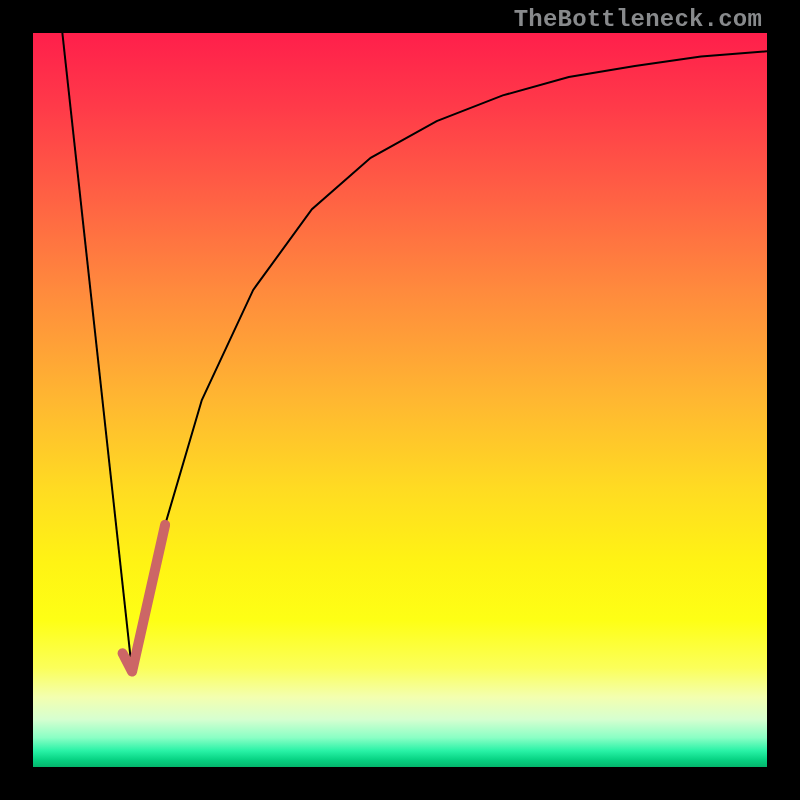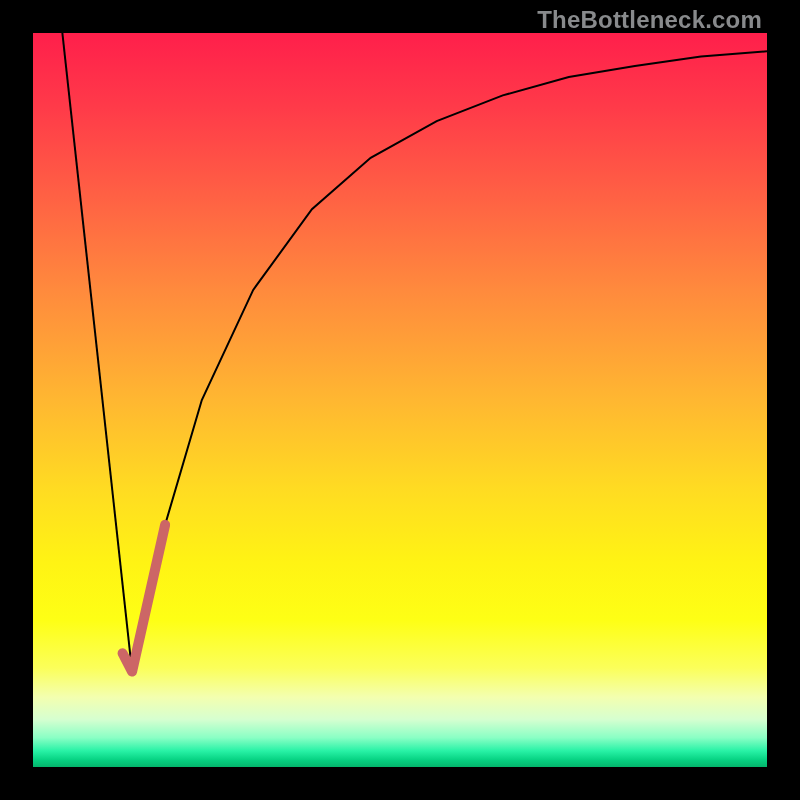--- a/index.html
+++ b/index.html
@@ -30,21 +30,21 @@
     position: absolute;
     left: 0;
     top: 0;
     width: 100%;
     height: 100%;
   }
   .watermark {
     position: absolute;
     top: 6px;
     right: 38px;
-    font-family: Liberation Sans, sans-serif;
+    font-family: Liberation Mono, monospace;
     font-size: 24px;
     font-weight: 600;
     color: #888a8c;
     letter-spacing: 0.2px;
   }
   svg.curves {
     position: absolute;
     left: 0;
     top: 0;
     width: 100%;

